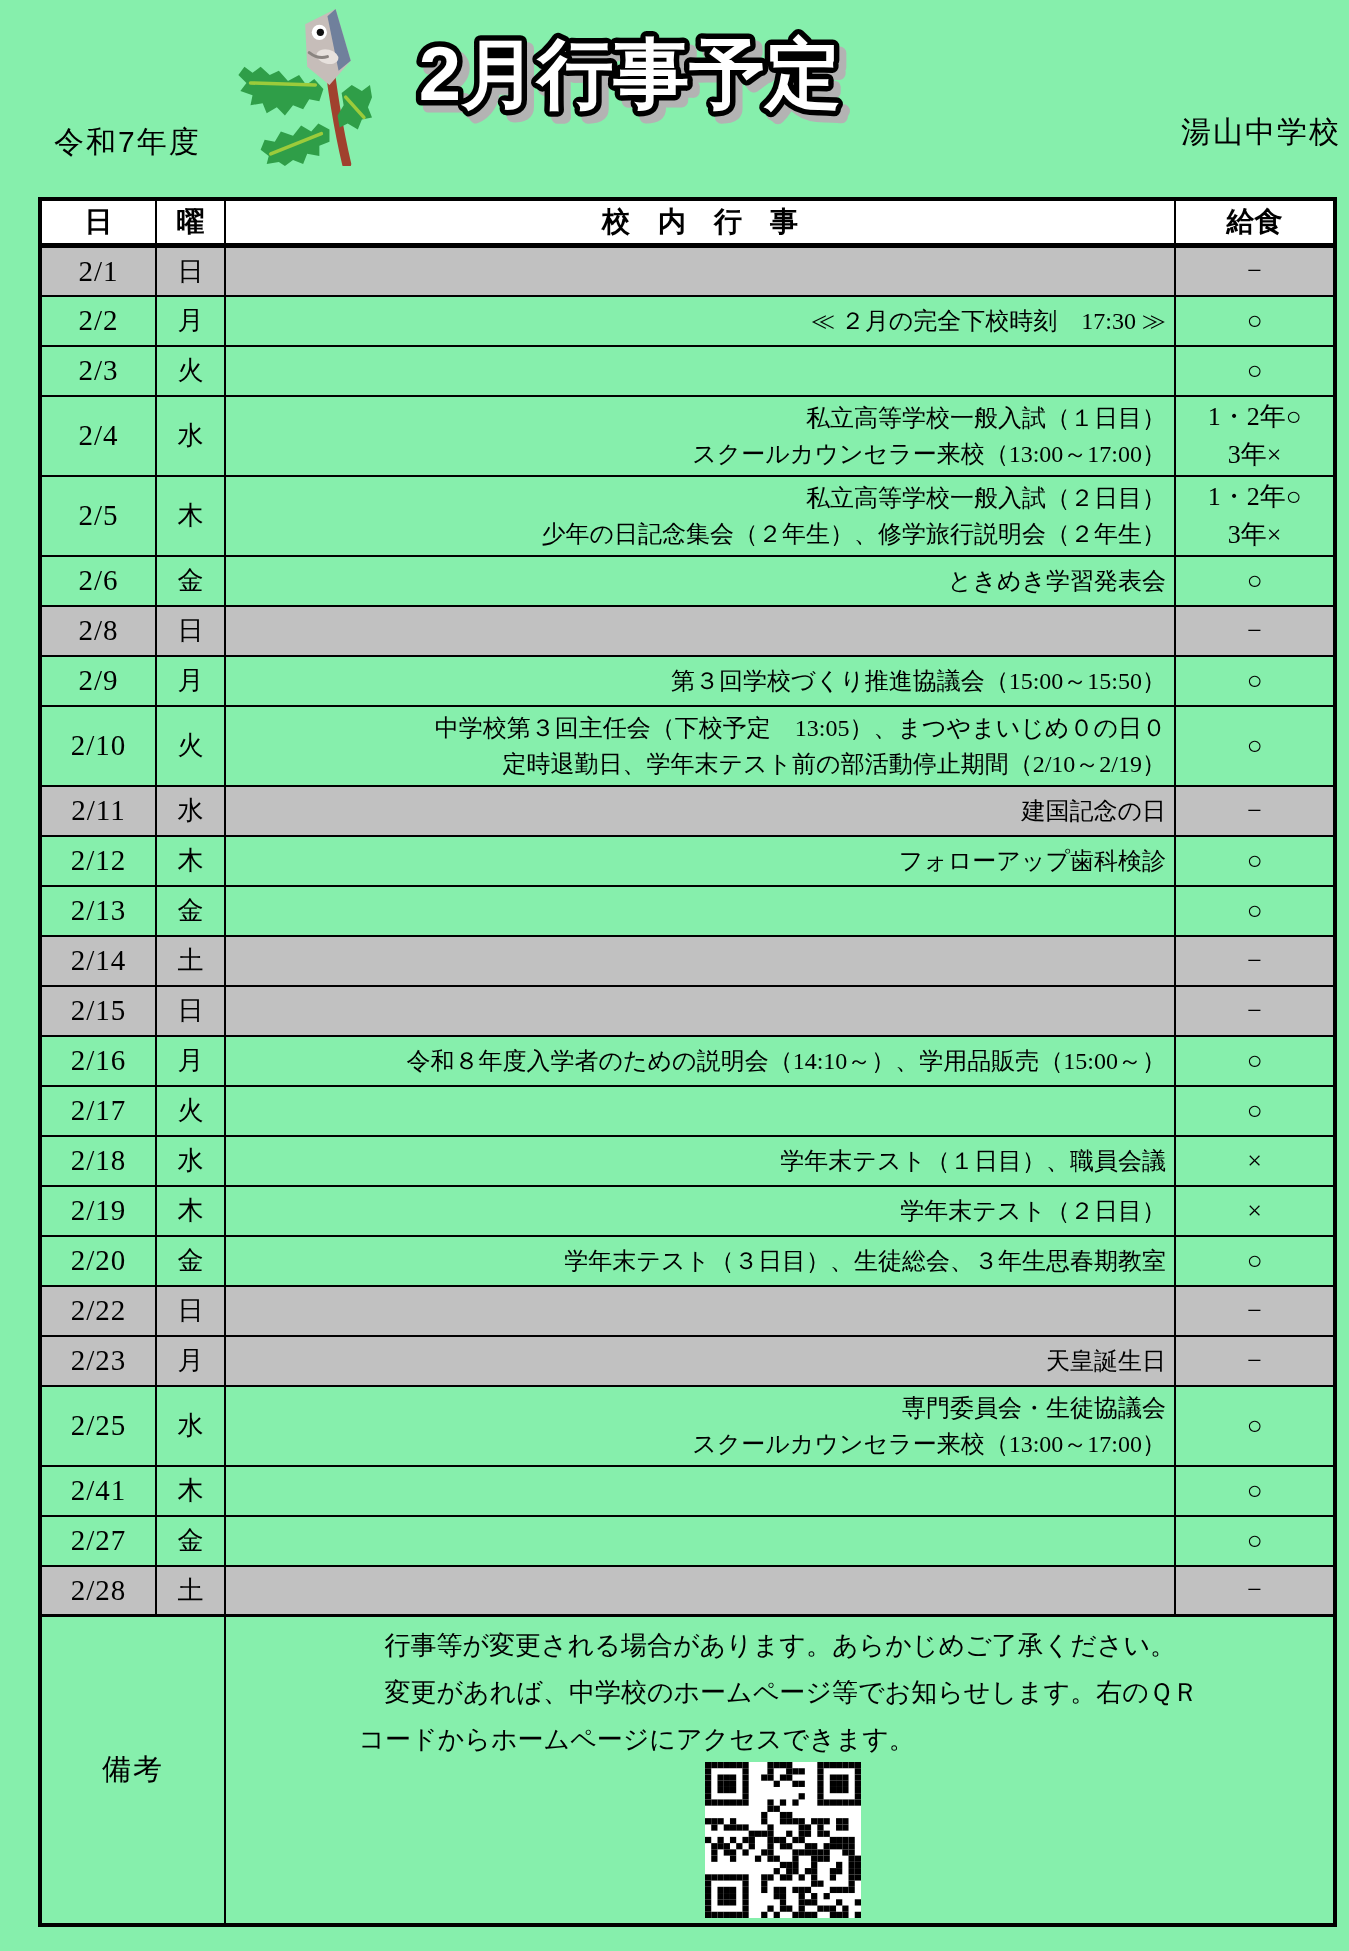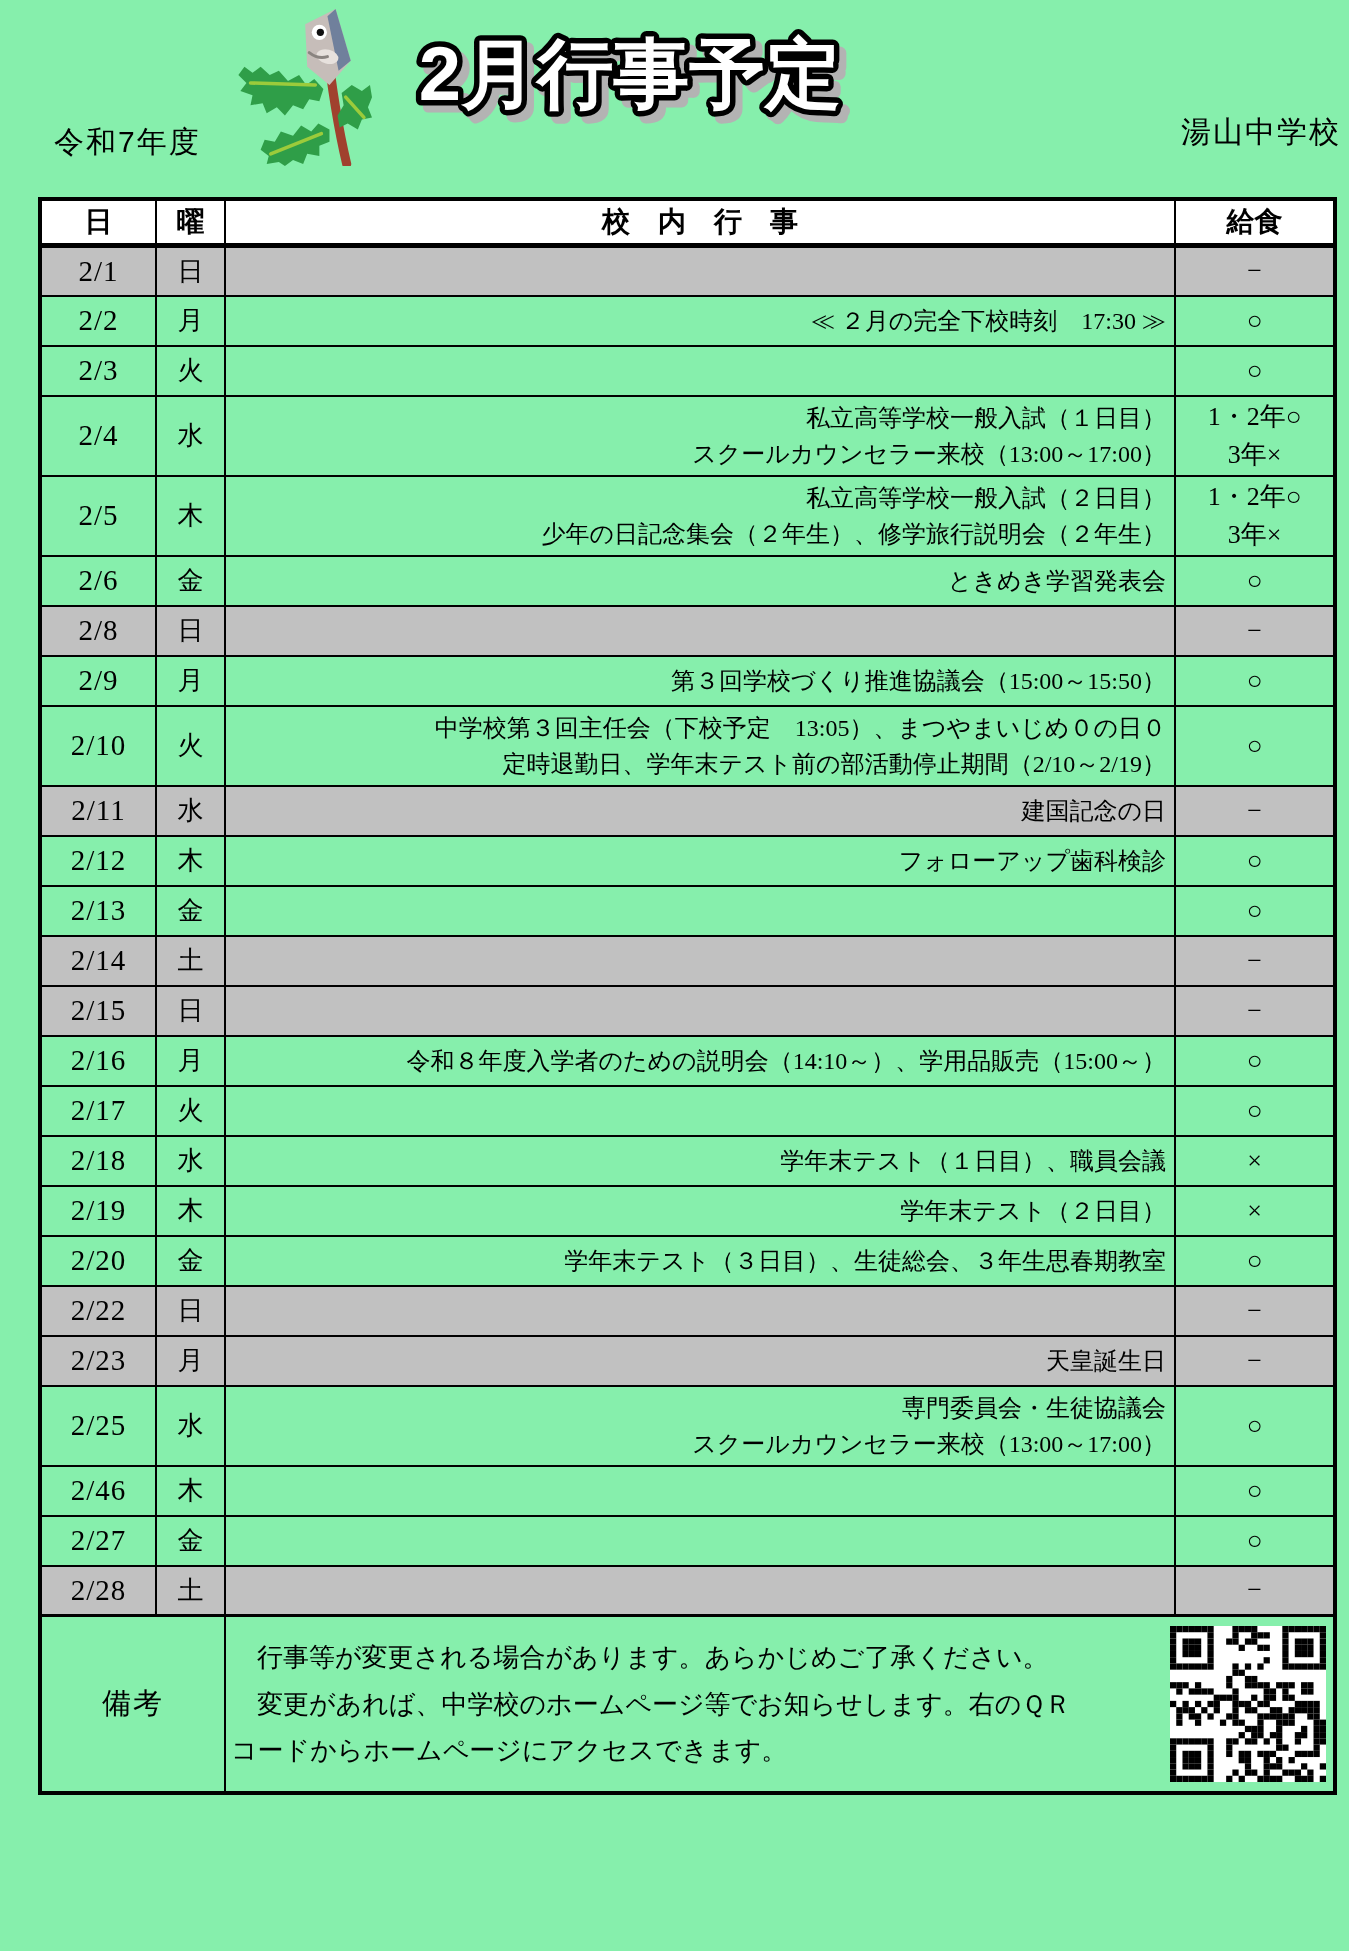--- a/index.html
+++ b/index.html
@@ -60,20 +60,21 @@
   tfoot td{
     border-top:3px solid #000 !important;
     height:172px;vertical-align:middle;
   }
   td.remarks-label{
     text-align:center;font-size:29px;letter-spacing:2px;
   }
   .remarks-flex{
     display:flex;align-items:center;justify-content:space-between;
     padding:4px 6px 4px 4px;
+    flex-direction:column;
   }
   .remarks-text{
     font-size:26px;line-height:1.8;white-space:pre-line;
     flex:1 1 auto;
   }
   .qr{flex:0 0 auto;width:156px;height:156px;margin-left:8px;}
 </style>
 </head>
 <body>
 
@@ -260,21 +261,21 @@
           <td class="lunch">−</td>
         </tr>
       <tr class="tall">
           <td class="date">2/25</td>
           <td class="day">水</td>
           <td class="events">専門委員会・生徒協議会
 スクールカウンセラー来校（13:00～17:00）</td>
           <td class="lunch">○</td>
         </tr>
       <tr>
-          <td class="date">2/46</td>
+          <td class="date">2/41</td>
           <td class="day">木</td>
           <td class="events"></td>
           <td class="lunch">○</td>
         </tr>
       <tr>
           <td class="date">2/27</td>
           <td class="day">金</td>
           <td class="events"></td>
           <td class="lunch">○</td>
         </tr>

